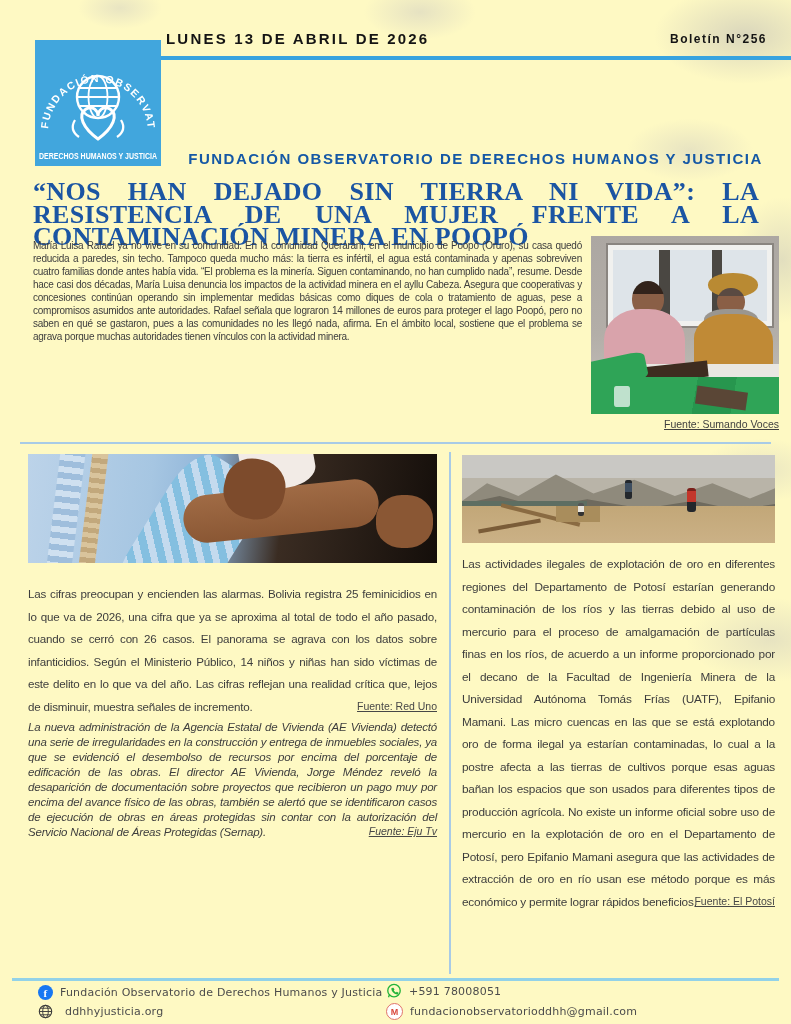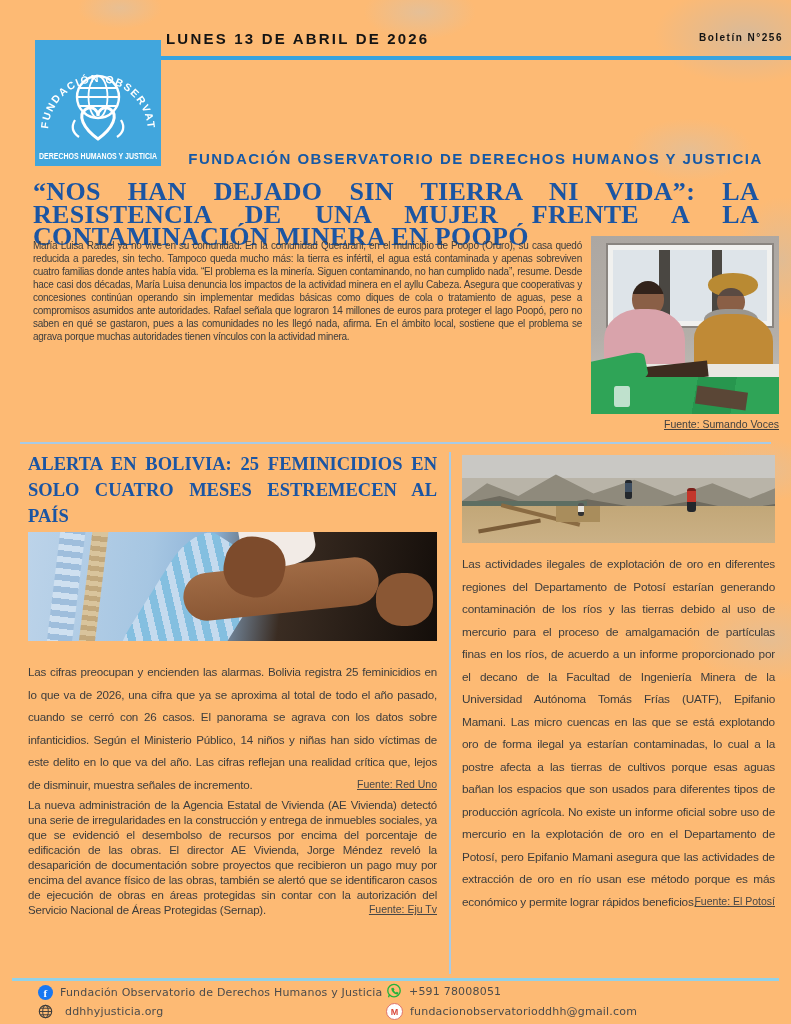--- a/index.html
+++ b/index.html
@@ -1,28 +1,28 @@
 <!DOCTYPE html>
 <html><head>
 <meta charset="utf-8">
 <style>
   html,body{margin:0;padding:0;background:#e8e8e8;}
-  .page{position:relative;width:791px;height:1024px;margin:0 auto;background:#fdba74;overflow:hidden;
+  .page{position:relative;width:791px;height:1024px;margin:0 auto;background:#fef9c3;overflow:hidden;
         font-family:"Liberation Sans", sans-serif;}
   .texture{position:absolute;inset:0;pointer-events:none;background-image:
     radial-gradient(ellipse 130px 70px at 745px 35px, rgba(188,186,182,.55), transparent 70%),
     radial-gradient(ellipse 90px 45px at 690px 150px, rgba(198,196,191,.40), transparent 70%),
     radial-gradient(ellipse 70px 90px at 782px 260px, rgba(192,190,185,.45), transparent 70%),
     radial-gradient(ellipse 120px 60px at 770px 640px, rgba(196,194,189,.40), transparent 70%),
     radial-gradient(ellipse 80px 40px at 420px 12px, rgba(200,198,193,.45), transparent 70%),
     radial-gradient(ellipse 60px 30px at 120px 8px, rgba(200,198,193,.40), transparent 70%),
     radial-gradient(ellipse 90px 45px at 762px 470px, rgba(198,196,191,.35), transparent 70%);}
   
   .hdr-date{position:absolute;top:30px;left:166px;font-weight:bold;font-size:15px;letter-spacing:2.2px;color:#141414;}
-  .hdr-issue{position:absolute;top:32px;right:8px;font-weight:bold;font-size:10px;letter-spacing:1.5px;color:#141414;}
+  .hdr-issue{position:absolute;top:32px;right:24px;font-weight:bold;font-size:12px;letter-spacing:1.5px;color:#141414;}
   .hdr-rule{position:absolute;top:56px;left:160px;right:0;height:4px;background:#38A3DF;}
   .band{position:absolute;top:66px;left:140px;right:0;height:79px;background:#38A3DF;
         display:flex;align-items:center;justify-content:center;}
   .band .masthead{margin:0;font-family:"Liberation Serif", serif;font-weight:500;font-size:58px;
         letter-spacing:2px;color:#0B0B14;white-space:nowrap;}
   .org-line{position:absolute;top:150px;left:160px;right:0;text-align:center;font-weight:bold;
         font-size:15px;letter-spacing:1.5px;color:#1558A5;}
   .logo-box{position:absolute;top:40px;left:35px;width:126px;height:126px;}
   
   .headline{font-family:"Liberation Serif", serif;font-weight:bold;color:#1B55A3;text-align:justify;margin:0;}
@@ -40,21 +40,21 @@
   .div-v{position:absolute;top:452px;left:449px;width:2px;height:522px;background:#A8CBE6;}
   .div-footer{position:absolute;top:978px;left:12px;right:12px;height:3px;background:#93D2E8;}
   
   .col-left{position:absolute;top:451px;left:28px;width:409px;}
   .col-right{position:absolute;top:451px;left:462px;width:313px;}
   .h-col{font-size:18.5px;line-height:26px;margin:0 0 2px 0;}
   .h-col3{font-size:18px;line-height:24.5px;margin:2px 0 2px 0;}
   .photo-fem{width:409px;height:109px;margin:3px 0 10px 0;
         background:linear-gradient(97deg,#BCD3E9 0%,#A6C6E2 30%,#8FB4D8 44%,#3A2C22 62%,#140E0A 100%);}
   .body-fem{position:relative;font-size:11.6px;line-height:22.5px;letter-spacing:-.2px;margin-bottom:2px;margin-top:20px;}
-  .body-housing{position:relative;font-size:11.5px;line-height:15px;letter-spacing:-.2px;}
+  .body-housing{position:relative;font-size:11.5px;line-height:15px;letter-spacing:-.2px;font-style:italic;}
   .photo-mine{width:313px;height:88px;margin:4px 0 10px 0;background:linear-gradient(#C9C8C4 0 26%,#B9B4A8 26%);}
   .body-mine{position:relative;font-size:11.8px;line-height:22.5px;letter-spacing:-.2px;}
   
   .pm-window{position:absolute;left:9%;top:5%;width:82%;height:40%;background:#DEE4E9;border:5px solid #F1F1EF;
         box-shadow:0 0 0 2px #8A8580;}
   .pm-window i{position:absolute;top:0;bottom:0;width:7%;background:#4A4742;}
   .pm-b1{left:30%;} .pm-b2{left:64%;}
   .pm-head-l{position:absolute;left:22%;top:25%;width:17%;height:20%;border-radius:50% 50% 45% 45%;
         background:linear-gradient(#32231B 0 36%,#8A5F46 36%);}
   .pm-body-l{position:absolute;left:7%;top:41%;width:43%;height:38%;background:#D9A3AB;border-radius:45% 45% 10% 10%;}
@@ -158,21 +158,20 @@
       <div class="pm-cloth"></div>
     <div class="pm-book2"></div>
       <div class="pm-cup"></div>
   </div>
   <div class="main-caption">Fuente: Sumando Voces</div>
 
   <div class="div-h"></div>
   <div class="div-v"></div>
 
   <div class="col-left">
-    <h2 class="headline h-col">ALERTA EN BOLIVIA: 25 FEMINICIDIOS EN SOLO CUATRO MESES ESTREMECEN AL PAÍS</h2>
     <div class="photo photo-fem">
       <div class="pf-lace1"></div>
         <div class="pf-lace2"></div>
         <div class="pf-lace3"></div>
       <div class="pf-arm"></div>
         <div class="pf-cuff"></div>
         <div class="pf-hand"></div>
         <div class="pf-fist"></div>
     </div>
     <div class="bodytxt body-fem">

